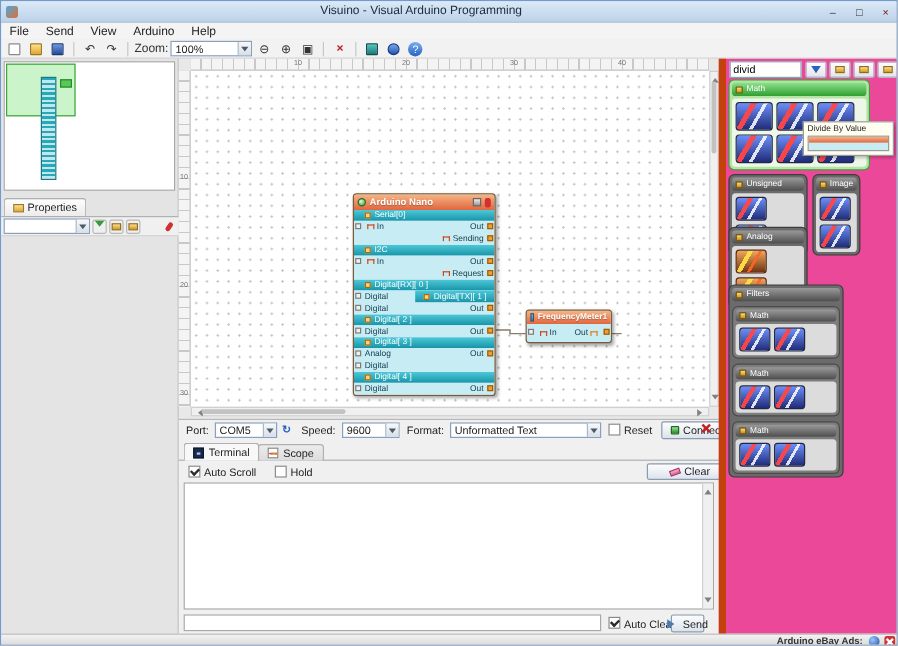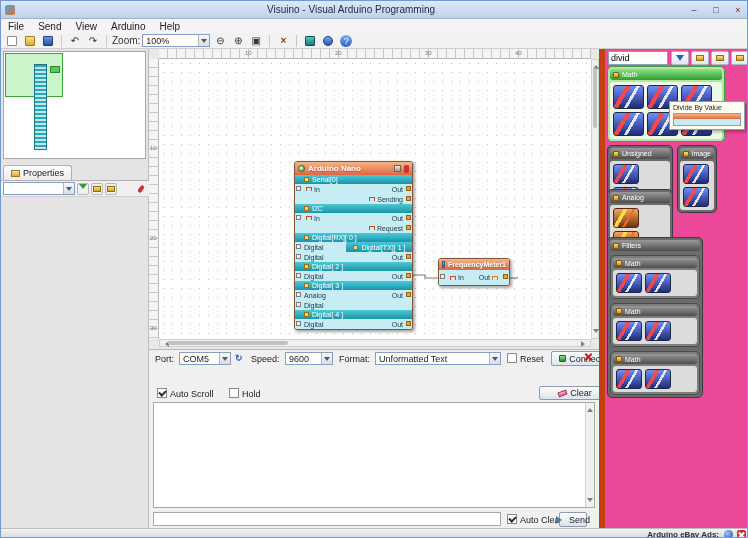--- a/index.html
+++ b/index.html
@@ -435,20 +435,30 @@
         <span class="dd"></span>
     </span>
     <span class="cb" style="left:358px;top:3px"></span>
     <span class="lbl" style="left:371px;top:4px">Reset</span>
     <button class="btn" style="left:402px;top:1px;width:60px;height:15px">
       <span class="plug"></span>
       <span>Connect</span>
     </button>
     <span class="redx" style="left:433px;top:1px;left:433px"></span>
 
+    <div class="tabstrip">
+      <span class="tab active" style="left:4px">
+        <span class="term-ico"></span>
+        <span>Terminal</span>
+      </span>
+      <span class="tab" style="left:66px">
+        <span class="scope-ico"></span>
+        <span>Scope</span>
+      </span>
+    </div>
 
     <span class="cb checked" style="left:8px;top:38px"></span>
     <span class="lbl" style="left:21px;top:39px">Auto Scroll</span>
     <span class="cb" style="left:80px;top:38px"></span>
     <span class="lbl" style="left:93px;top:39px">Hold</span>
     <button class="btn" style="left:390px;top:36px;width:72px;height:14px">
       <span class="eraser"></span>
       <span>Clear</span>
     </button>
 

